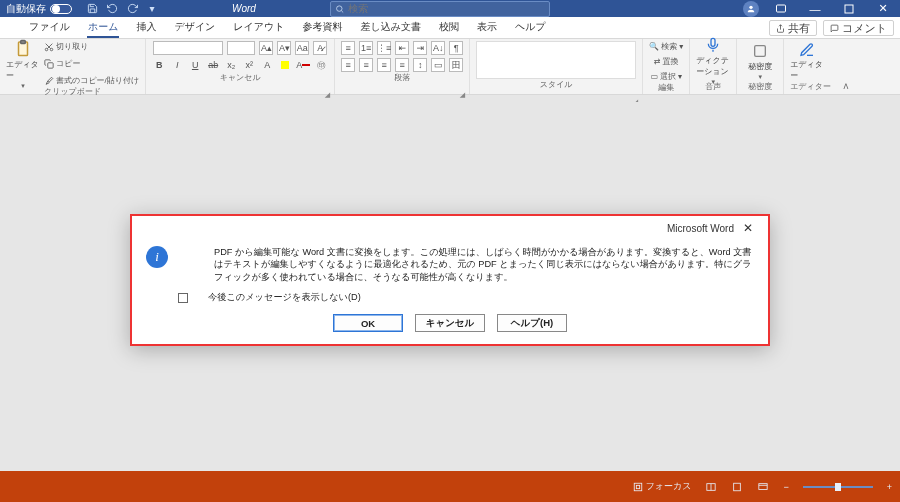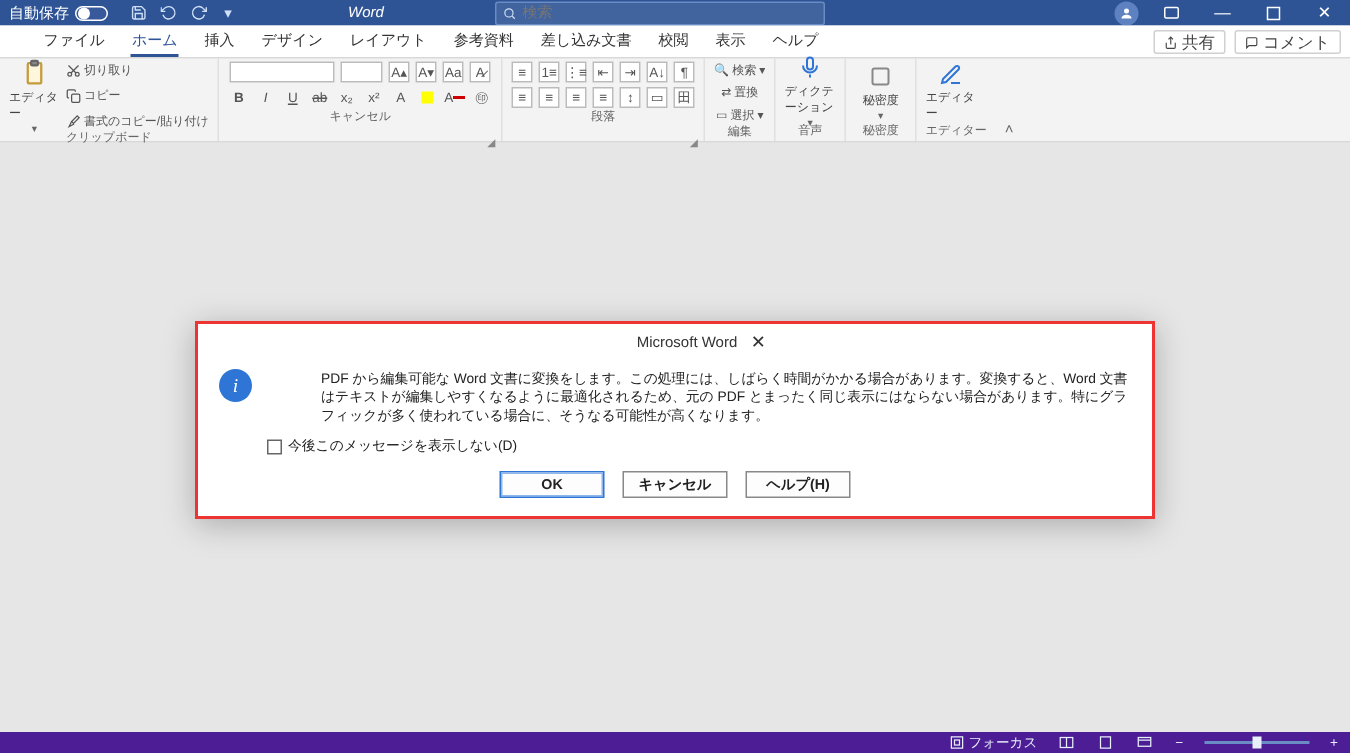--- a/index.html
+++ b/index.html
@@ -49,34 +49,34 @@
   .swatch.red{ background:#d00000; width:10px; height:2px;}
   .stylebox{ width:160px; height:38px; border:1px solid #ddd; background:#fff;}
   .caret{ font-size:7px; color:#666; }
   .collapse-caret{ align-self:flex-end; font-size:10px; color:#666; padding:0 6px 2px;}
 
   
   .docarea{ position:absolute; top:102px; left:0; right:0; bottom:14px; background:#e6e6e6;}
 
   
   .dialog-wrap{ position:absolute; left:130px; top:214px; width:640px; border:2px solid #e33; background:#fff; box-shadow:0 4px 20px rgba(0,0,0,.25); }
-  .dialog-title{ height:24px; display:flex; align-items:center; justify-content:center; padding:0 6px 0 10px; font-size:10px; color:#333;margin-left:40px; }
+  .dialog-title{ height:24px; display:flex; align-items:center; justify-content:flex-end; padding:0 6px 0 10px; font-size:10px; color:#333;margin-left:40px; }
   .dialog-title .x{ width:28px; height:20px; display:flex; align-items:center; justify-content:center; font-size:12px; color:#333;}
   .dialog-body{ padding:6px 14px 12px; font-size:9.2px; color:#222; }
   .dialog-row{ display:flex; gap:10px; margin-bottom:8px;}
   .info-ico{ width:22px; height:22px; border-radius:50%; background:#2e75d6; color:#fff; display:flex; align-items:center; justify-content:center; font-size:13px; font-style:italic; font-family:Georgia,serif; flex-shrink:0;}
   .dialog-msg{ line-height:1.35;margin-left:36px; }
-  .chk{ display:flex; align-items:center; gap:4px; margin-left:32px; margin-bottom:10px;}
+  .chk{ display:flex; align-items:center; gap:20px; margin-left:32px; margin-bottom:10px;}
   .chk .box{ width:10px; height:10px; border:1px solid #666; background:#fff;}
   .dialog-buttons{ display:flex; justify-content:center; gap:12px;font-weight:bold;}
   .dlgbtn{ min-width:70px; height:18px; border:1px solid #888; background:#fdfdfd; font-size:9.5px; display:flex; align-items:center; justify-content:center;}
   .dlgbtn.primary{ border:1px solid #2e75d6; box-shadow:inset 0 0 0 1px #8db6ec;}
 
   
-  .status{ position:absolute; left:0; right:0; bottom:0; height:14px; background:#4c1d95; color:#e7effa; font-size:9px; display:flex; align-items:center; justify-content:flex-end; padding:0 8px; gap:14px;}
+  .status{ position:absolute; left:0; right:0; bottom:0; height:31px; background:#c2410c; color:#e7effa; font-size:9px; display:flex; align-items:center; justify-content:flex-end; padding:0 8px; gap:14px;}
   .status .seg{ display:flex; align-items:center; gap:3px;}
   .zoom-slider{ width:70px; height:2px; background:#6a8cc4; position:relative;}
   .zoom-slider::after{ content:""; width:6px; height:8px; background:#e7effa; position:absolute; left:50%; top:-3px; transform:translateX(-50%);}
   svg{ display:block;}
 </style>
 </head>
 <body>
 
 <div class="titlebar">
   <div class="left">
@@ -264,20 +264,26 @@
         <span class="iconbox">≡</span>
         <span class="iconbox">≡</span>
         <span class="iconbox">↕</span>
         <span class="iconbox">▭</span>
         <span class="iconbox">田</span>
       </div>
     </div>
     <div class="label"><span>段落</span><span class="launcher">◢</span></div>
   </div>
 
+  <div class="group">
+    <div class="body">
+      <div class="stylebox"></div>
+    </div>
+    <div class="label"><span>スタイル</span><span class="launcher">◢</span></div>
+  </div>
 
   <div class="group">
     <div class="body minicol">
       <div class="mini">🔍 <span>検索</span> ▾</div>
       <div class="mini">⇄ <span>置換</span></div>
       <div class="mini">▭ <span>選択</span> ▾</div>
     </div>
     <div class="label"><span>編集</span></div>
   </div>
 

